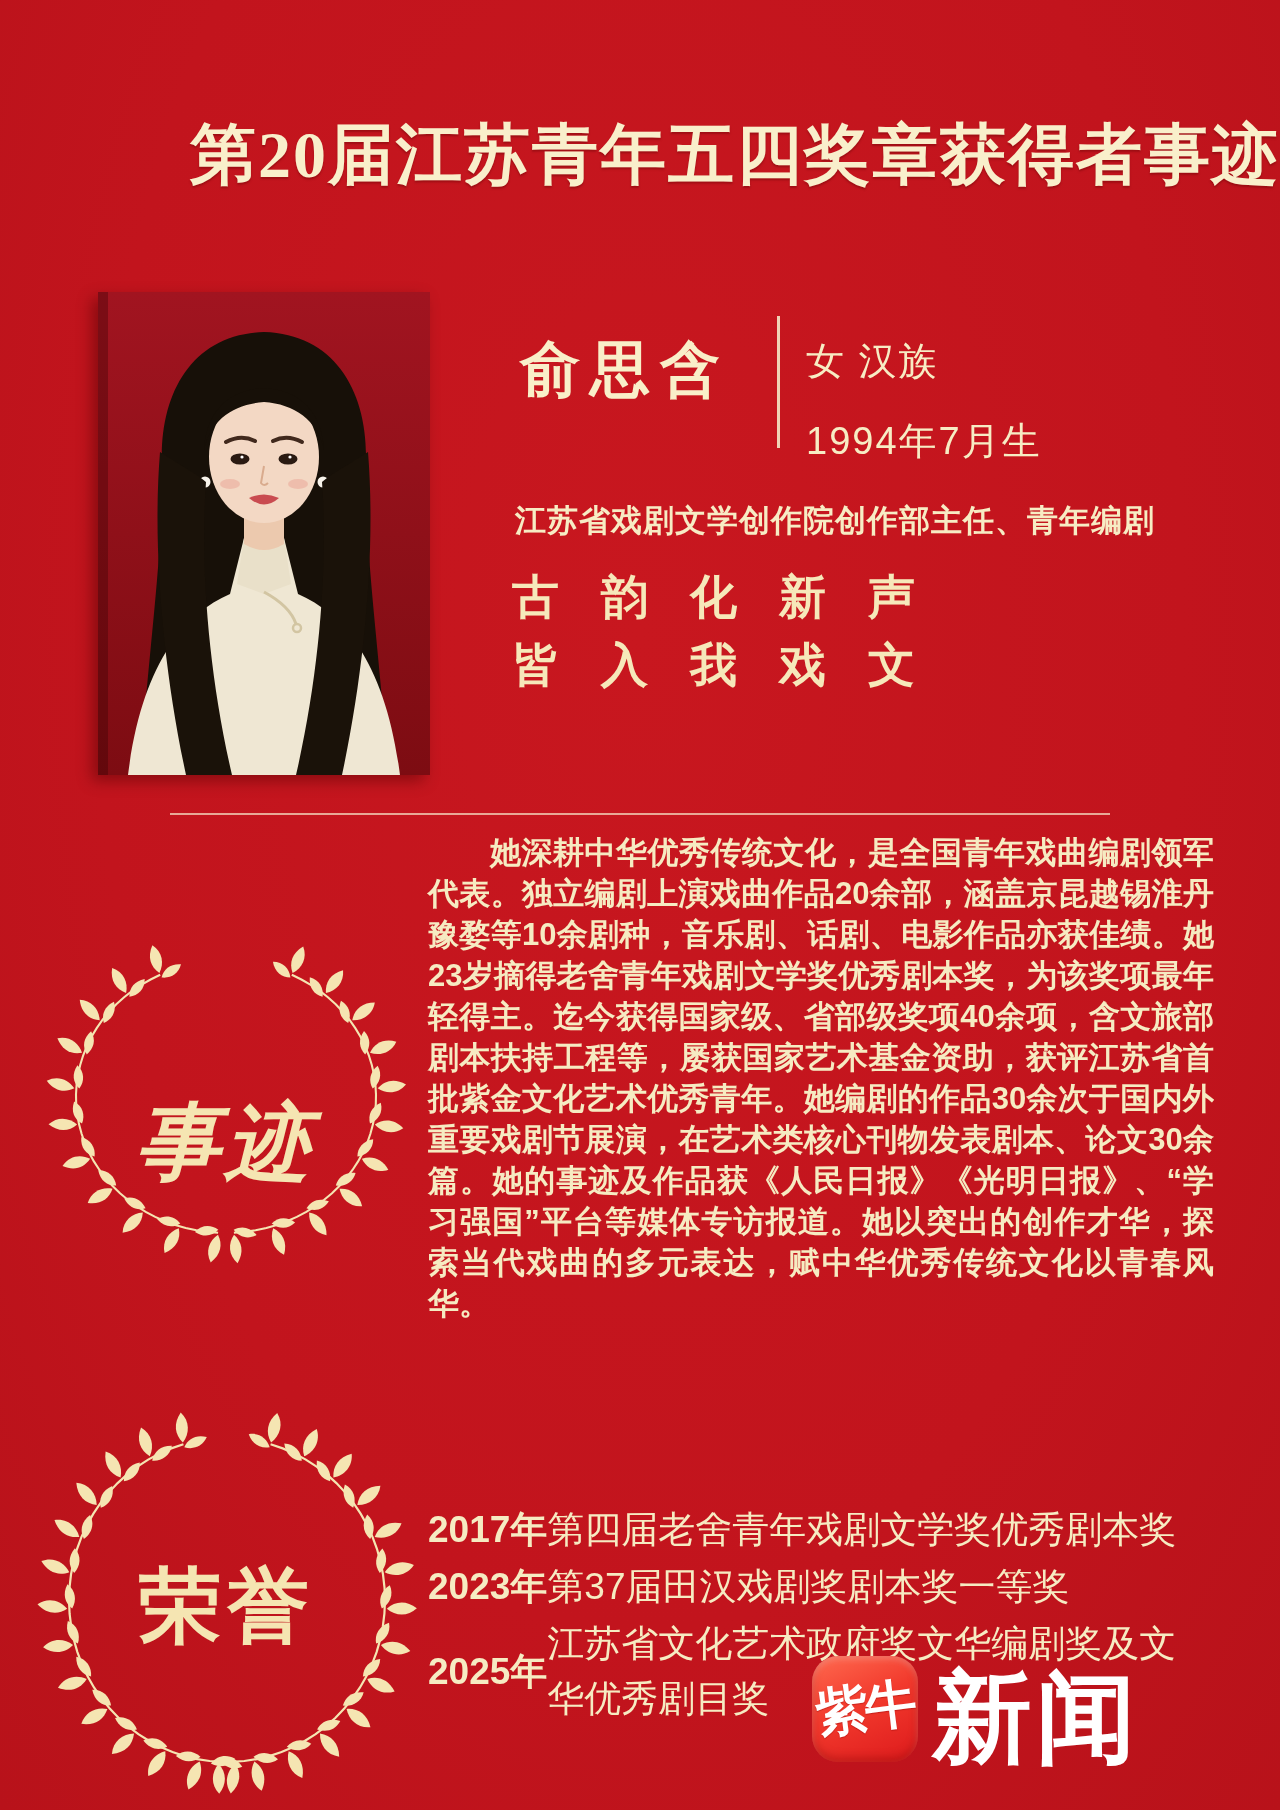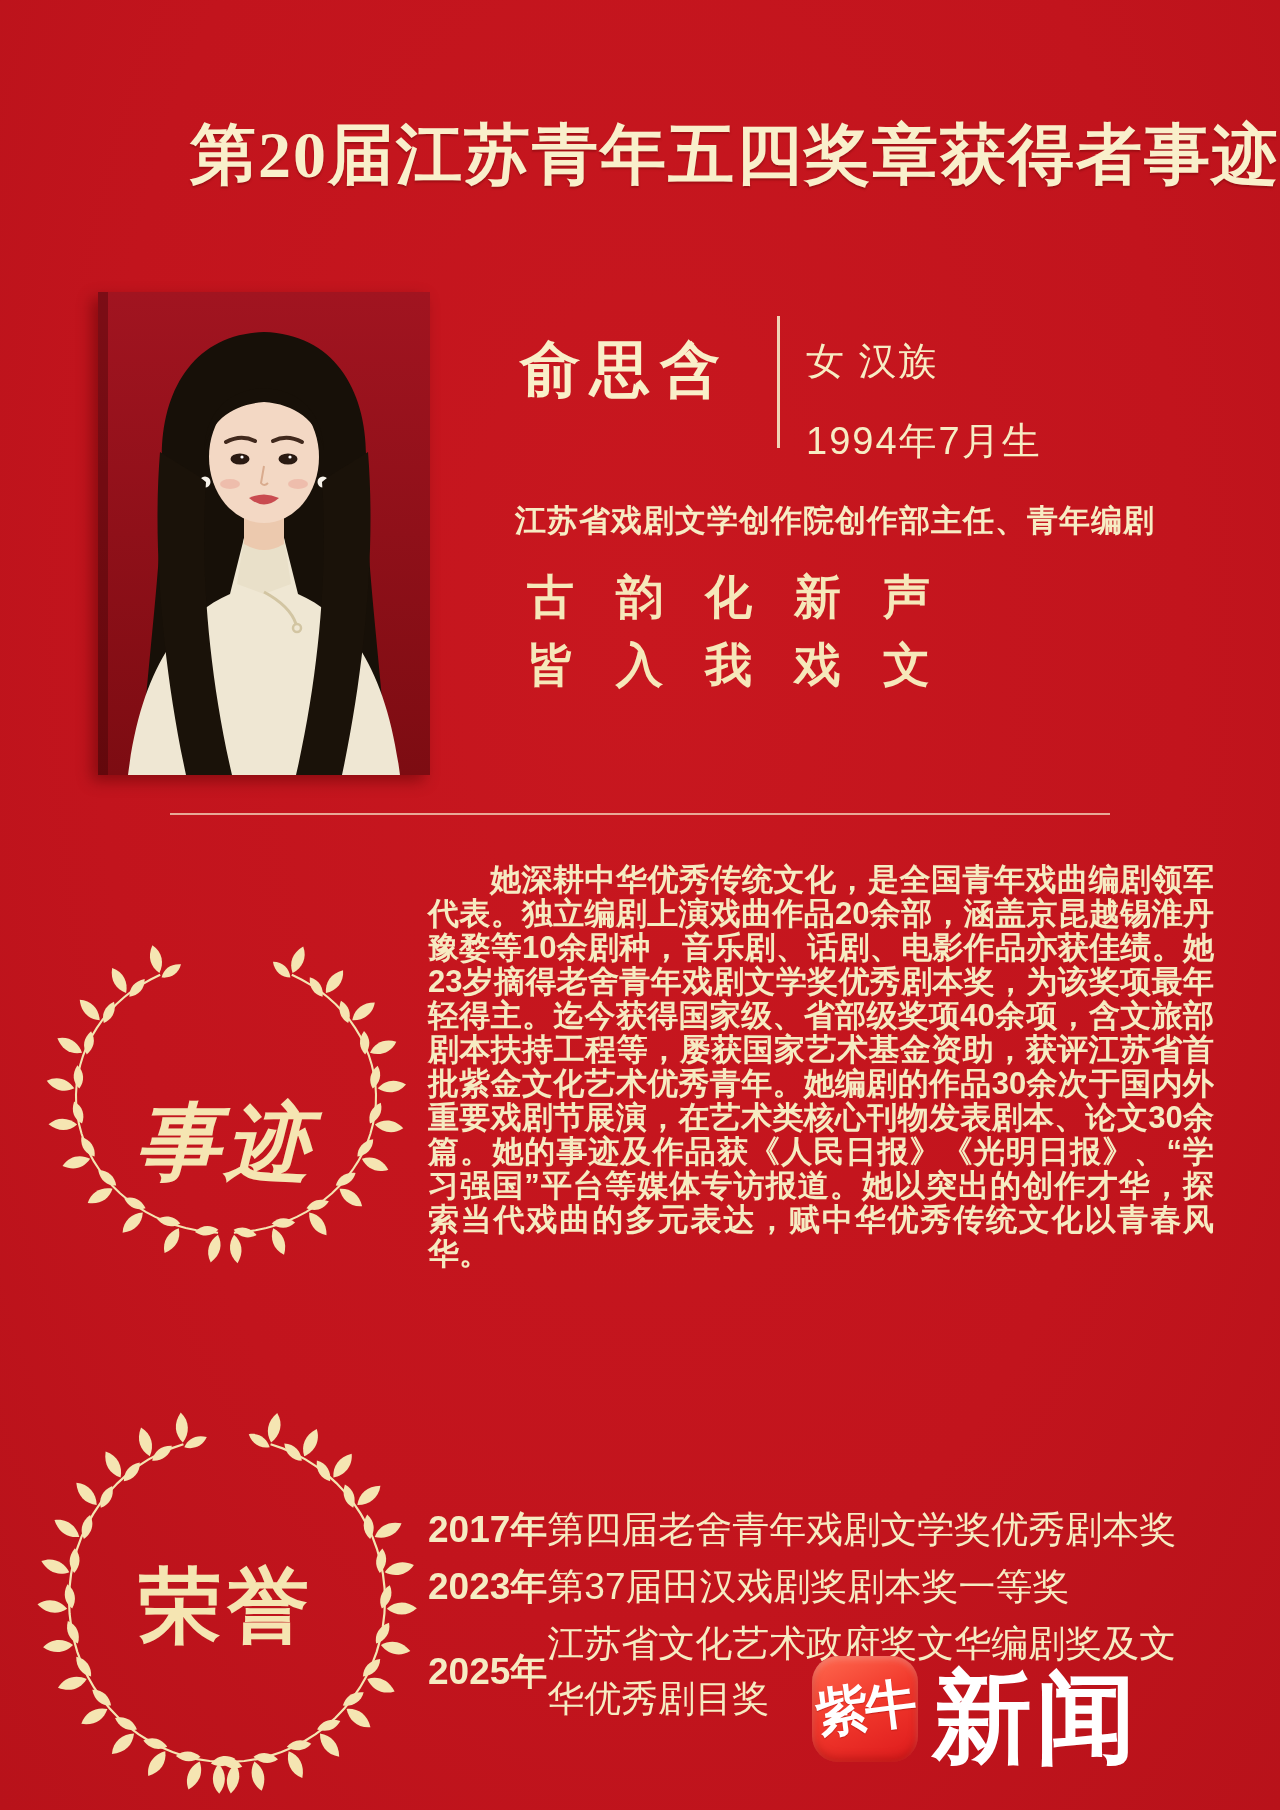--- a/index.html
+++ b/index.html
@@ -28,29 +28,29 @@
   }
   .vdivider{left:777px;top:316px;width:3px;height:132px;background:#f3e3c2;opacity:.92;}
   .idline{left:806px;font-size:38px;font-weight:400;color:#f7ecc4;letter-spacing:2px;}
   .id1{top:336px;} .id2{top:392px;margin-top:24px;}
   .position{
     left:515px;top:500px;font-size:31px;font-weight:bold;
     letter-spacing:1px;color:#f7ecc4;
   }
   .motto{
     left:512px;font-family:"Liberation Serif",serif;font-weight:600;
-    font-size:47px;letter-spacing:42px;color:#f6e8ba;margin-left:15px;
+    font-size:47px;letter-spacing:42px;color:#f6e8ba;
   }
   .m1{top:566px;} .m2{top:634px;}
   
   .hdivider{left:170px;top:813px;width:940px;height:2px;background:#eec3ad;opacity:.85;}
   
   .deeds-body{
-    left:428px;top:863px;width:786px;height:470px;
-    font-size:31px;line-height:34px;font-weight:bold;
+    left:428px;top:832px;width:786px;height:470px;
+    font-size:31px;line-height:41px;font-weight:bold;
     text-align:justify;text-indent:2em;color:#f6ebc2;
     letter-spacing:0;
   }
   
   .wreath{overflow:visible;}
   .badge-label{
     text-align:center;font-weight:bold;color:#f5e5b2;
     letter-spacing:6px;
   }
   .deeds-label{left:58px;top:1086px;width:336px;font-size:84px;font-style:italic;}

